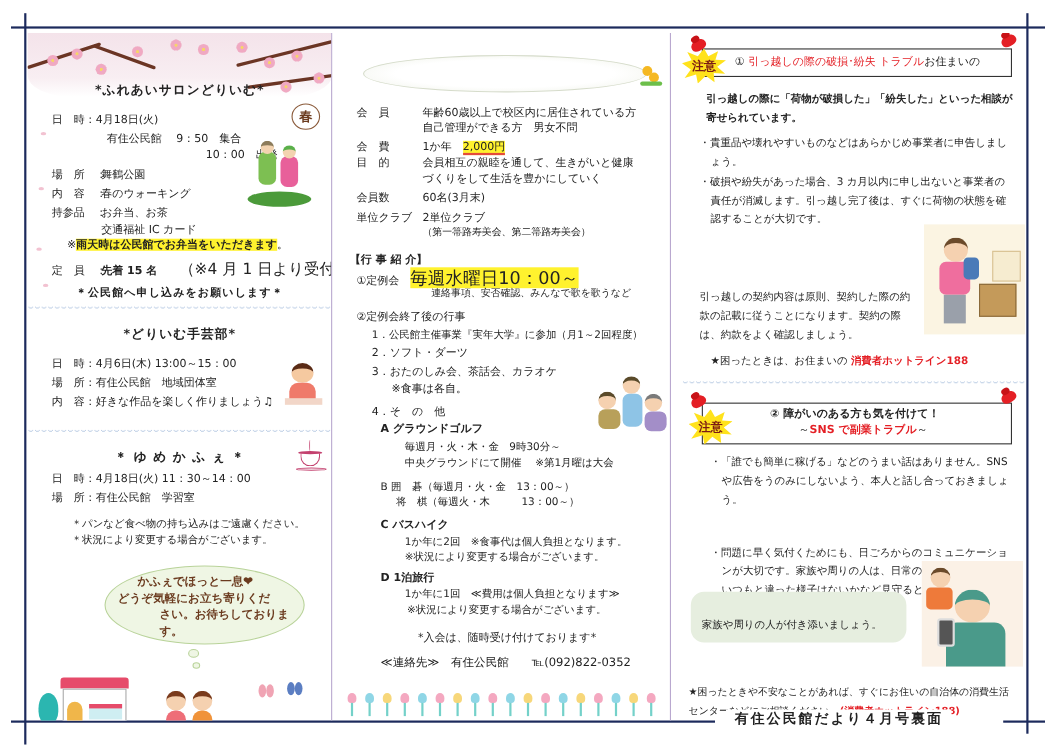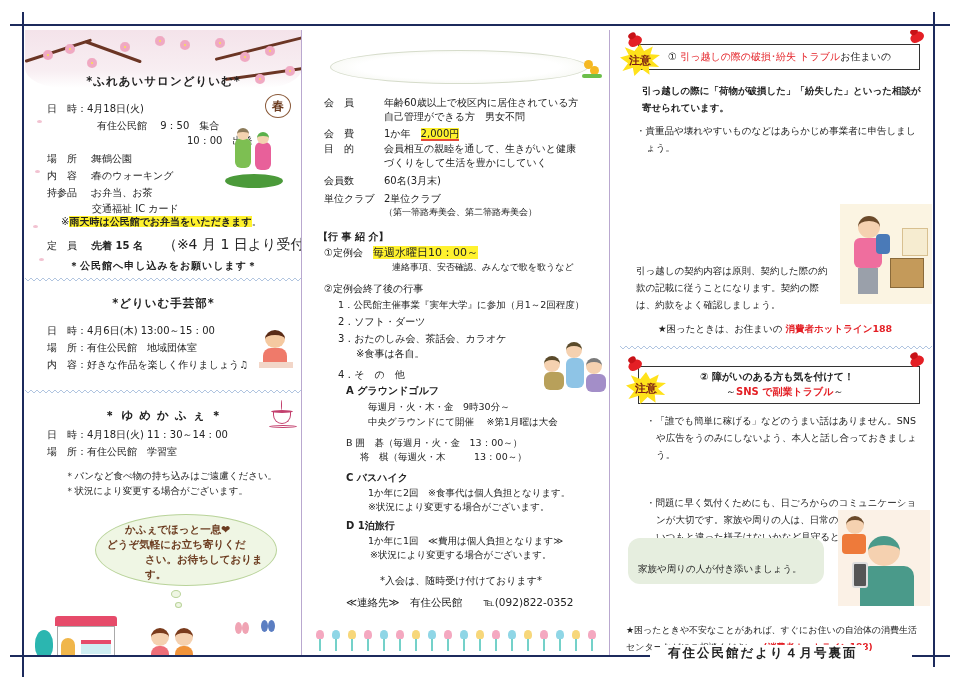--- a/index.html
+++ b/index.html
@@ -236,21 +236,21 @@
   <div class="m-row" style="top:162px;">
     <span class="m-lbl">単位クラブ</span>
     <span class="m-val">2単位クラブ</span>
   </div>
   <div class="m-row" style="top:176px; font-size:9px;">
     <span class="m-val">（第一箒路寿美会、第二箒路寿美会）</span>
   </div>
 
   <div class="m-row" style="left:6px; top:200px; font-weight:bold;">【行 事 紹 介】</div>
   <div class="m-row" style="left:12px; top:216px;">
-    <span>①定例会</span>　<span class="hl-yellow" style="font-size:11px;">毎週水曜日10：00～</span>
+    <span>①定例会</span>　<span class="hl-yellow" style="font-size:16px;">毎週水曜日10：00～</span>
   </div>
   <div class="m-row" style="left:80px; top:231px; font-size:9px;">連絡事項、安否確認、みんなで歌を歌うなど</div>
 
   <div class="m-row" style="left:12px; top:252px;">②定例会終了後の行事</div>
   <div class="m-row" style="left:26px; top:268px; font-size:9.5px;">1．公民館主催事業『実年大学』に参加（月1～2回程度）</div>
   <div class="m-row" style="left:26px; top:285px;">2．ソフト・ダーツ</div>
   <div class="m-row" style="left:26px; top:302px;">3．おたのしみ会、茶話会、カラオケ</div>
   <div class="m-row" style="left:44px; top:317px;">※食事は各自。</div>
   <div class="m-row" style="left:26px; top:338px;">4．そ　の　他</div>
 
@@ -365,32 +365,33 @@
   <div class="pin" style="left:8px; top:6px;"></div>
   <div class="pin" style="left:290px; top:2px;"></div>
   <div class="burst" style="left:0; top:14px;"></div>
   <div class="burst-text" style="left:0; top:23px;">注意</div>
   <div class="r-text" style="left:48px; top:18px; font-size:10px; white-space:nowrap;">
     <span>①</span> <span class="red" style="font-weight:normal;margin-top:16px;">引っ越しの際の破損･紛失 トラブル</span><span>お住まいの</span>
   </div>
 
   <div class="r-text" style="left:22px; top:52px; width:284px; font-weight:bold; font-size:9.5px;">引っ越しの際に「荷物が破損した」「紛失した」といった相談が寄せられています。</div>
   <div class="r-text" style="left:16px; top:92px; width:284px; padding-left:10px; text-indent:-10px;">・貴重品や壊れやすいものなどはあらかじめ事業者に申告しましょう。</div>
+  <div class="r-text" style="left:16px; top:127px; width:284px; padding-left:10px; text-indent:-10px;">・破損や紛失があった場合、3 カ月以内に申し出ないと事業者の責任が消滅します。引っ越し完了後は、すぐに荷物の状態を確認することが大切です。</div>
   <div class="r-text" style="left:16px; top:232px; width:194px;">引っ越しの契約内容は原則、契約した際の約款の記載に従うことになります。契約の際は、約款をよく確認しましょう。</div>
 
   <div class="ill" style="left:220px; top:174px; width:92px; height:100px; background:#fbf4e2;">
     <div style="position:absolute; left:18px; top:12px; width:22px; height:22px; background:#f5d1b0; border-radius:50%; border-top:5px solid #6b4a2a;"></div>
     <div style="position:absolute; left:14px; top:34px; width:28px; height:30px; background:#ef6e9e; border-radius:6px;"></div>
     <div style="position:absolute; left:18px; top:64px; width:20px; height:26px; background:#9aa0aa;"></div>
     <div style="position:absolute; left:36px; top:30px; width:14px; height:20px; background:#4a7ab8; border-radius:4px;"></div>
     <div style="position:absolute; left:50px; top:54px; width:34px; height:30px; background:#c49a5a; border:1px solid #8a6a3a;"></div>
     <div style="position:absolute; left:62px; top:24px; width:26px; height:28px; border:1px solid #d8c090; background:#f6ecd0;"></div>
   </div>
 
-  <div class="r-text" style="left:38px; top:290px; white-space:nowrap;">
+  <div class="r-text" style="left:26px; top:290px; white-space:nowrap;">
     <span>★困ったときは、お住まいの</span> <span class="red">消費者ホットライン188</span>
   </div>
 
   <div class="divider-wave" style="left:0; width:312px; top:316px;"></div>
 
   <div class="banner" style="left:18px; top:336px; width:282px; height:38px;"></div>
   <div class="pin" style="left:8px; top:330px;"></div>
   <div class="pin" style="left:290px; top:326px;"></div>
   <div class="burst" style="left:6px; top:342px;"></div>
   <div class="burst-text" style="left:6px; top:351px;">注意</div>

